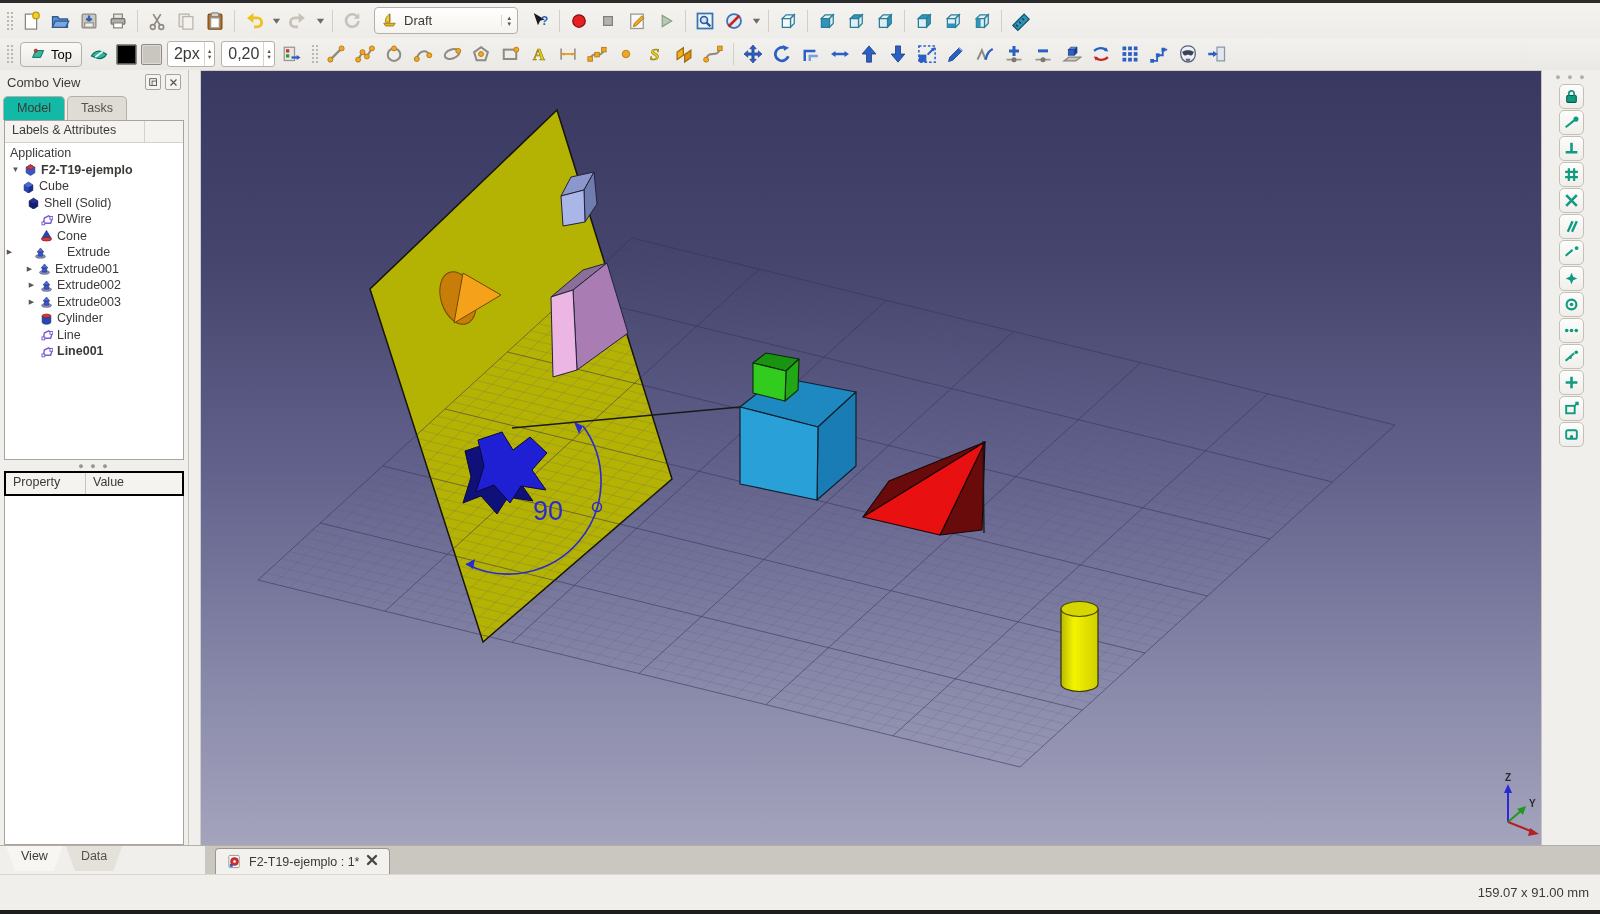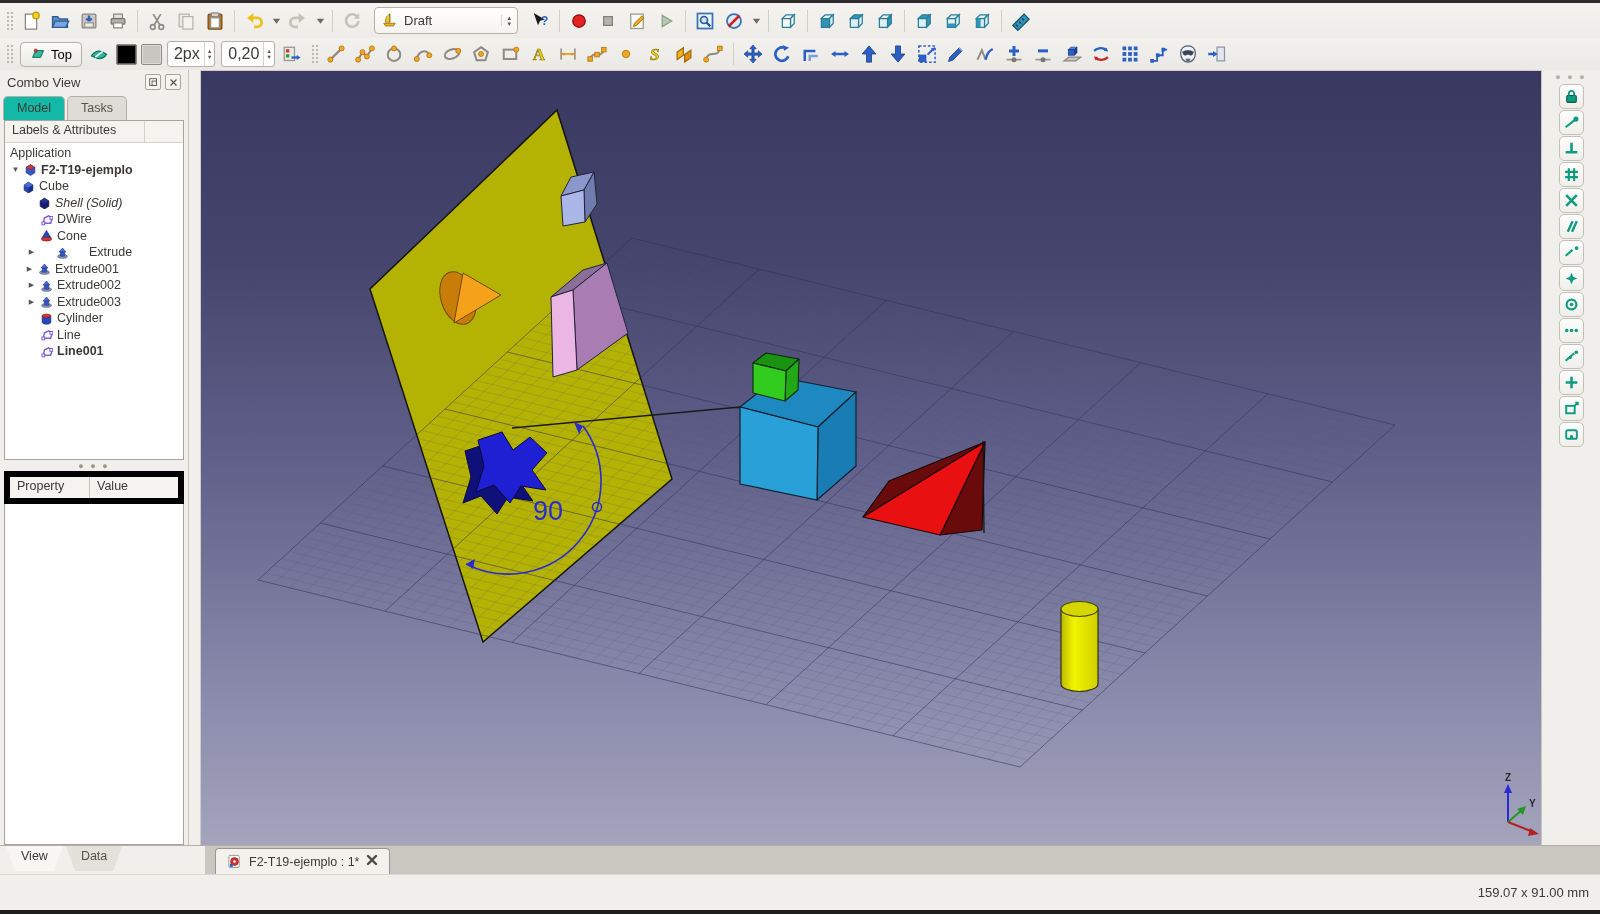--- a/index.html
+++ b/index.html
@@ -61,21 +61,21 @@
   .tree-header span{padding:2px 0 0 7px;width:132px;border-right:1px solid #d5d2cb}
   .tree{flex:1;overflow:hidden;padding-top:2px;font-size:12.5px}
   .tree-row{display:flex;align-items:center;height:16.5px;gap:4px;white-space:nowrap}
   .tree-row .caret{width:9px;flex:none;font-size:7px;color:#5c5952;text-align:center}
   .tree-row .ticon{width:13px;height:13px;flex:none;display:flex}
   .tree-row .ticon svg{width:13px;height:13px}
   .tree-row.bold{font-weight:bold}
   .hsplit{height:11px;display:flex;align-items:center;justify-content:center;color:#9a968e;
           font-size:9px;letter-spacing:2px}
   .prop-header{height:21px;display:flex;margin:0 4px;background:#f4f3f0;
-               border:6px solid #000000;font-size:12.5px}
+               border:2px solid #000000;font-size:12.5px}
   .prop-header div{padding:2px 0 0 7px}
   .prop-header div:first-child{width:72px;border-right:1px solid #c9c5be}
   .prop-body{flex:1;margin:0 4px;background:#fff;border:1px solid #a8a49d;border-top:none}
 
   #viewport{width:1341px;flex:none;position:relative;
      background:linear-gradient(180deg,#383860 0%,#45456e 25%,#62628c 52%,#8787a9 78%,#a4a4bd 100%);
      box-shadow:inset 0 1px 0 #cfcdc8,inset 1px 0 0 #cfcdc8}
   #scene{display:block}
 
   #right-rail{flex:1;background:#f0efeb;border-left:1px solid #c9c5be;display:flex;
@@ -728,21 +728,21 @@
                 <span class="caret"></span>
                 <span class="ticon">
                   <svg viewBox="0 0 12 12">
                     <path d="M2 4.5L6 2l4 2.5v5L6 12 2 9.5z" fill="#2646b8" stroke="#16246e" stroke-width=".6"></path>
                     <path d="M2 4.5L6 7l4-2.5L6 2z" fill="#4a6ad8"></path>
                     <path d="M6 7v5l4-2.5v-5z" fill="#1a2f86"></path>
                   </svg>
                 </span>
                 <span>Cube</span>
               </div>
-              <div class="tree-row" style="padding-left: 20px; font-style: italic;">
+              <div class="tree-row" style="padding-left: 9px;">
                 <span class="caret"></span>
                 <span class="ticon">
                   <svg viewBox="0 0 12 12">
                     <path d="M2 4.5L6 2l4 2.5v5L6 12 2 9.5z" fill="#141d6e" stroke="#0a1040" stroke-width=".6"></path>
                     <path d="M2 4.5L6 7l4-2.5L6 2z" fill="#253094"></path>
                   </svg>
                 </span>
                 <span>Shell (Solid)</span>
               </div>
               <div class="tree-row" style="padding-left: 22px;">
@@ -759,21 +759,21 @@
               <div class="tree-row" style="padding-left: 22px;">
                 <span class="caret"></span>
                 <span class="ticon">
                   <svg viewBox="0 0 12 12">
                     <path d="M6 1.3L10.6 9H1.4z" fill="#2646b8" stroke="#16246e" stroke-width=".6"></path>
                     <ellipse cx="6" cy="9.4" rx="4.6" ry="1.7" fill="#d23a3a" stroke="#8e1414" stroke-width=".6"></ellipse>
                   </svg>
                 </span>
                 <span>Cone</span>
               </div>
-              <div class="tree-row" style="padding-left: 22px; gap: 20px;">
+              <div class="tree-row" style=" gap: 20px;">
                 <span class="caret">▶</span>
                 <span class="ticon">
                   <svg viewBox="0 0 12 12">
                     <ellipse cx="6" cy="9.6" rx="4.6" ry="1.8" fill="#8a94b8" stroke="#55608a" stroke-width=".6"></ellipse>
                     <path d="M4 9.4V5.6h4v3.8z" fill="#3a56c4" stroke="#1c2f7e" stroke-width=".5"></path>
                     <path d="M2.8 5.6L6 1.8l3.2 3.8z" fill="#4a6ad8" stroke="#1c2f7e" stroke-width=".5"></path>
                   </svg>
                 </span>
                 <span>Extrude</span>
               </div>

